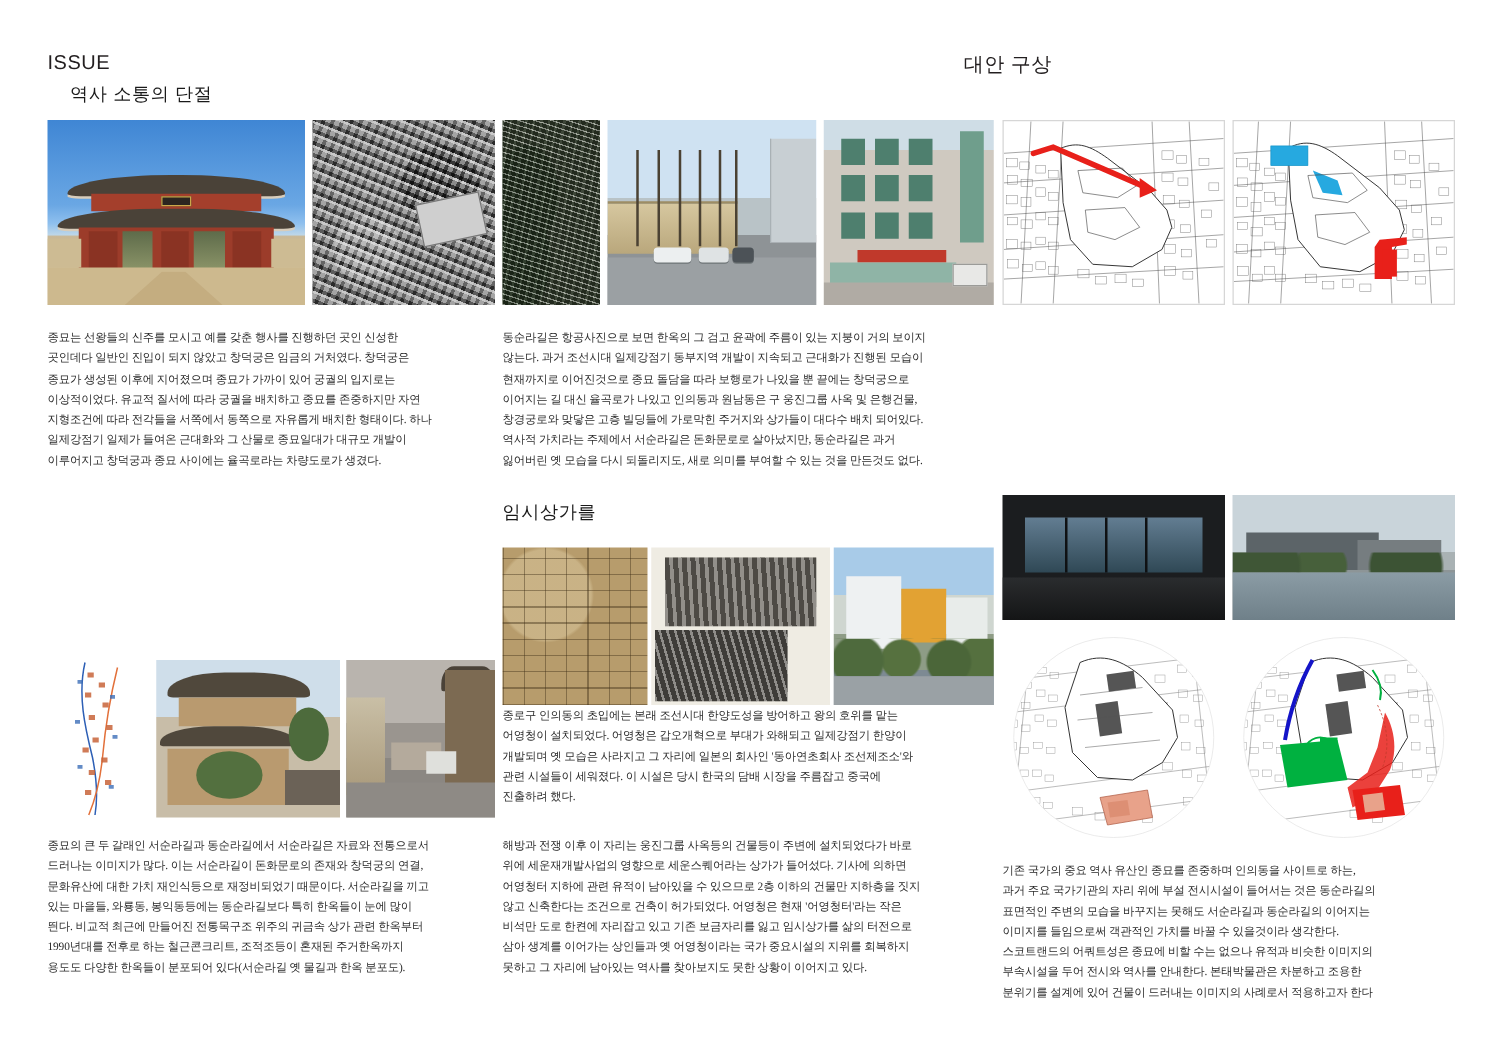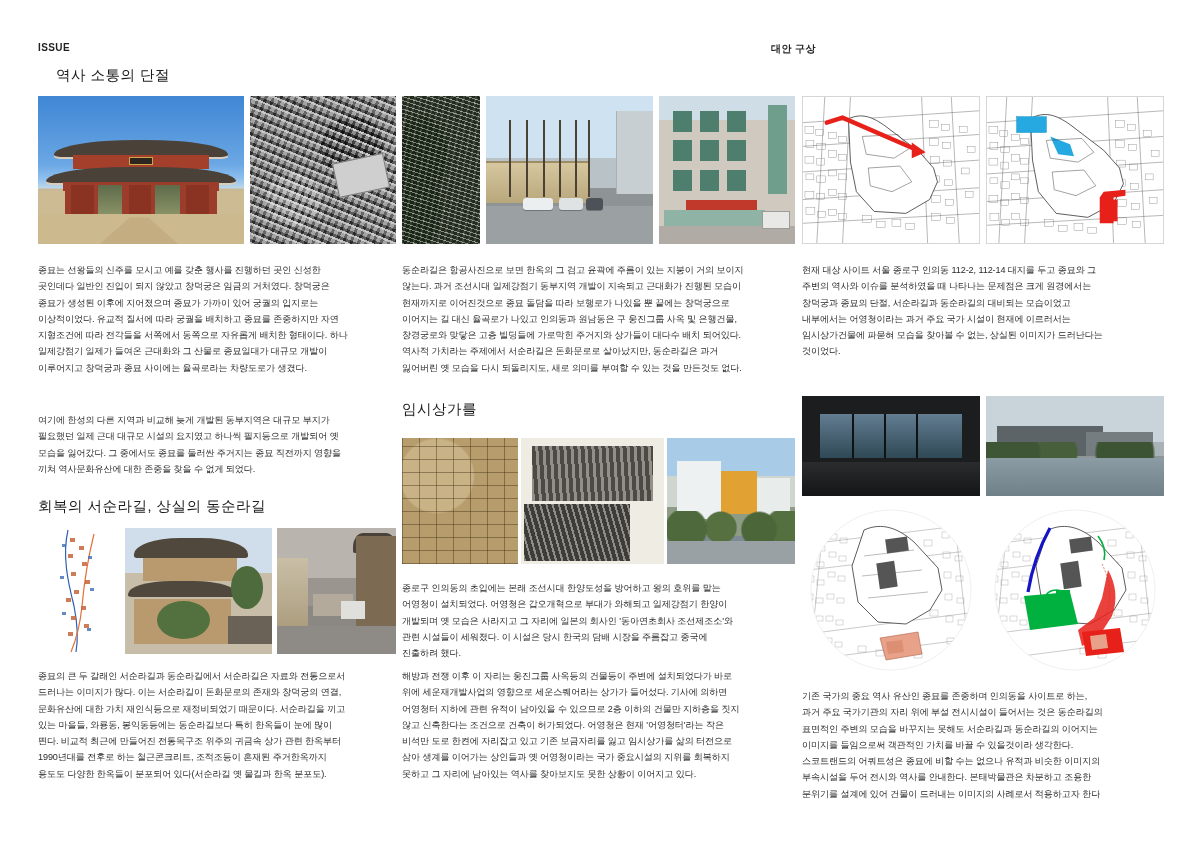--- a/index.html
+++ b/index.html
@@ -8,40 +8,41 @@
     background: #ffffff;
     font-family: "Liberation Sans", "DejaVu Sans", sans-serif;
     color: #231f20;
     overflow: hidden;
   }
   .board { position: relative; width: 1200px; height: 849px; background:#fff; }
 
   
   .label-head {
     position: absolute;
-    font-size: 10px;
+    font-size: 16px;
     letter-spacing: .4px;
     color: #231f20;
-    font-weight: 700;
+    font-weight: 400;
   }
   .sec-title {
     position: absolute;
     font-size: 14.5px;
     letter-spacing: .5px;
     color: #1a1a1a;
     font-weight: 400;
   }
   .body-text {
     position: absolute;
     font-size: 9.1px;
     line-height: 16.3px;
     color: #2a2a2a;
     white-space: pre-line;
     letter-spacing: -.1px;
     word-break: keep-all;
+    font-family: Liberation Serif, serif;
   }
 
   
   .img { position: absolute; overflow: hidden; background:#dcdcdc; }
 
   
   .p-gate { background: linear-gradient(#3f86d4 0%, #6aa7e4 46%, #8fc0ee 56%, #bcd6e9 62%, #c9b896 63%, #d8c9a7 100%); }
   .gate-roof1 { position:absolute; left:8%; top:30%; width:84%; height:11%;
      background:#4a4238; border-radius:48% 48% 6% 6%/90% 90% 12% 12%;
      box-shadow: 0 2px 0 #d8cdbb; }
@@ -223,26 +224,21 @@
   <div class="img p-aerial-bw" style="left:250px; top:96px; width:146px; height:148px;"></div>
 
   <div class="body-text" style="left:38px; top:262px; width:348px;">종묘는 선왕들의 신주를 모시고 예를 갖춘 행사를 진행하던 곳인 신성한
 곳인데다 일반인 진입이 되지 않았고 창덕궁은 임금의 거처였다. 창덕궁은
 종묘가 생성된 이후에 지어졌으며 종묘가 가까이 있어 궁궐의 입지로는
 이상적이었다. 유교적 질서에 따라 궁궐을 배치하고 종묘를 존중하지만 자연
 지형조건에 따라 전각들을 서쪽에서 동쪽으로 자유롭게 배치한 형태이다. 하나
 일제강점기 일제가 들여온 근대화와 그 산물로 종묘일대가 대규모 개발이
 이루어지고 창덕궁과 종묘 사이에는 율곡로라는 차량도로가 생겼다.</div>
 
-  <div class="body-text" style="left:38px; top:412px; width:348px;">여기에 한성의 다른 지역과 비교해 늦게 개발된 동부지역은 대규모 부지가
-필요했던 일제 근대 대규모 시설의 요지였고 하나씩 필지등으로 개발되어 옛
-모습을 잃어갔다. 그 중에서도 종묘를 둘러싼 주거지는 종묘 직전까지 영향을
-끼쳐 역사문화유산에 대한 존중을 찾을 수 없게 되었다.</div>
-
-  <div class="sec-title" style="left:38px; top:497px;">회복의 서순라길, 상실의 동순라길</div>
+
 
   <div class="img distmap" style="left:38px; top:528px; width:82px; height:126px;">
     <svg viewBox="0 0 82 126" preserveAspectRatio="none">
       <path d="M30 2 C24 28, 30 54, 36 78 C40 98, 40 112, 38 124" fill="none" stroke="#2d5fb5" stroke-width="1.2"></path>
       <path d="M56 6 C50 30, 46 56, 44 78 C42 98, 38 112, 33 124" fill="none" stroke="#e2703a" stroke-width="1.2"></path>
       <g fill="#c8643a" opacity=".85">
         <rect x="32" y="10" width="5" height="4"></rect>
           <rect x="41" y="18" width="5" height="4"></rect>
         <rect x="30" y="26" width="5" height="4"></rect>
           <rect x="44" y="34" width="5" height="4"></rect>
@@ -346,21 +342,21 @@
   </div>
 
   <div class="img p-modern" style="left:667px; top:438px; width:128px; height:126px;">
     <div class="white"></div>
       <div class="orange"></div>
       <div class="white2"></div>
     <div class="trees"></div>
       <div class="lot"></div>
   </div>
 
-  <div class="body-text" style="left:402px; top:580px; width:390px;">종로구 인의동의 초입에는 본래 조선시대 한양도성을 방어하고 왕의 호위를 맡는
+  <div class="body-text" style="left:402px; top:564px; width:390px;">종로구 인의동의 초입에는 본래 조선시대 한양도성을 방어하고 왕의 호위를 맡는
 어영청이 설치되었다. 어영청은 갑오개혁으로 부대가 와해되고 일제강점기 한양이
 개발되며 옛 모습은 사라지고 그 자리에 일본의 회사인 '동아연초회사 조선제조소'와
 관련 시설들이 세워졌다. 이 시설은 당시 한국의 담배 시장을 주름잡고 중국에
 진출하려 했다.</div>
 
   <div class="body-text" style="left:402px; top:668px; width:390px;">해방과 전쟁 이후 이 자리는 웅진그룹 사옥등의 건물등이 주변에 설치되었다가 바로
 위에 세운재개발사업의 영향으로 세운스퀘어라는 상가가 들어섰다. 기사에 의하면
 어영청터 지하에 관련 유적이 남아있을 수 있으므로 2층 이하의 건물만 지하층을 짓지
 않고 신축한다는 조건으로 건축이 허가되었다. 어영청은 현재 '어영청터'라는 작은
 비석만 도로 한켠에 자리잡고 있고 기존 보금자리를 잃고 임시상가를 삶의 터전으로
@@ -478,26 +474,20 @@
       </g>
       <path d="M44 22 C58 14, 70 18, 84 28 L118 54 L134 72 L138 88 L128 108 L102 122 L70 118 L52 96 L46 64 Z" fill="#ffffff" stroke="#333" stroke-width=".8"></path>
       <rect x="30" y="20" width="30" height="16" fill="#26a9e0" stroke="#0d8ec4" stroke-width=".5"></rect>
       <path d="M64 40 L84 48 L88 60 L72 58 Z" fill="#26a9e0"></path>
       <path d="M118 96 L140 94 L140 100 L128 102 L128 128 L114 128 L114 102 Z" fill="#e8201a"></path>
       <rect x="120" y="104" width="12" height="22" fill="#e8201a"></rect>
       <path d="M60 44 L96 42 L108 56 L92 66 L64 62 Z M66 76 L98 74 L110 90 L90 100 L68 94 Z" fill="none" stroke="#444" stroke-width=".5"></path>
     </svg>
   </div>
 
-  <div class="body-text" style="left:802px; top:262px; width:362px;">현재 대상 사이트 서울 종로구 인의동 112-2, 112-14 대지를 두고 종묘와 그
-주변의 역사와 이슈를 분석하였을 때 나타나는 문제점은 크게 원경에서는
-창덕궁과 종묘의 단절, 서순라길과 동순라길의 대비되는 모습이었고
-내부에서는 어영청이라는 과거 주요 국가 시설이 현재에 이르러서는
-임시상가건물에 파묻혀 모습을 찾아볼 수 없는, 상실된 이미지가 드러난다는
-것이었다.</div>
 
   <div class="img p-interior" style="left:802px; top:396px; width:178px; height:100px;">
     <div class="glow"></div>
     <div class="mull" style="left:28%"></div>
     <div class="mull" style="left:46%"></div>
     <div class="mull" style="left:64%"></div>
     <div class="floor"></div>
   </div>
 
   <div class="img p-museum" style="left:986px; top:396px; width:178px; height:100px;">

